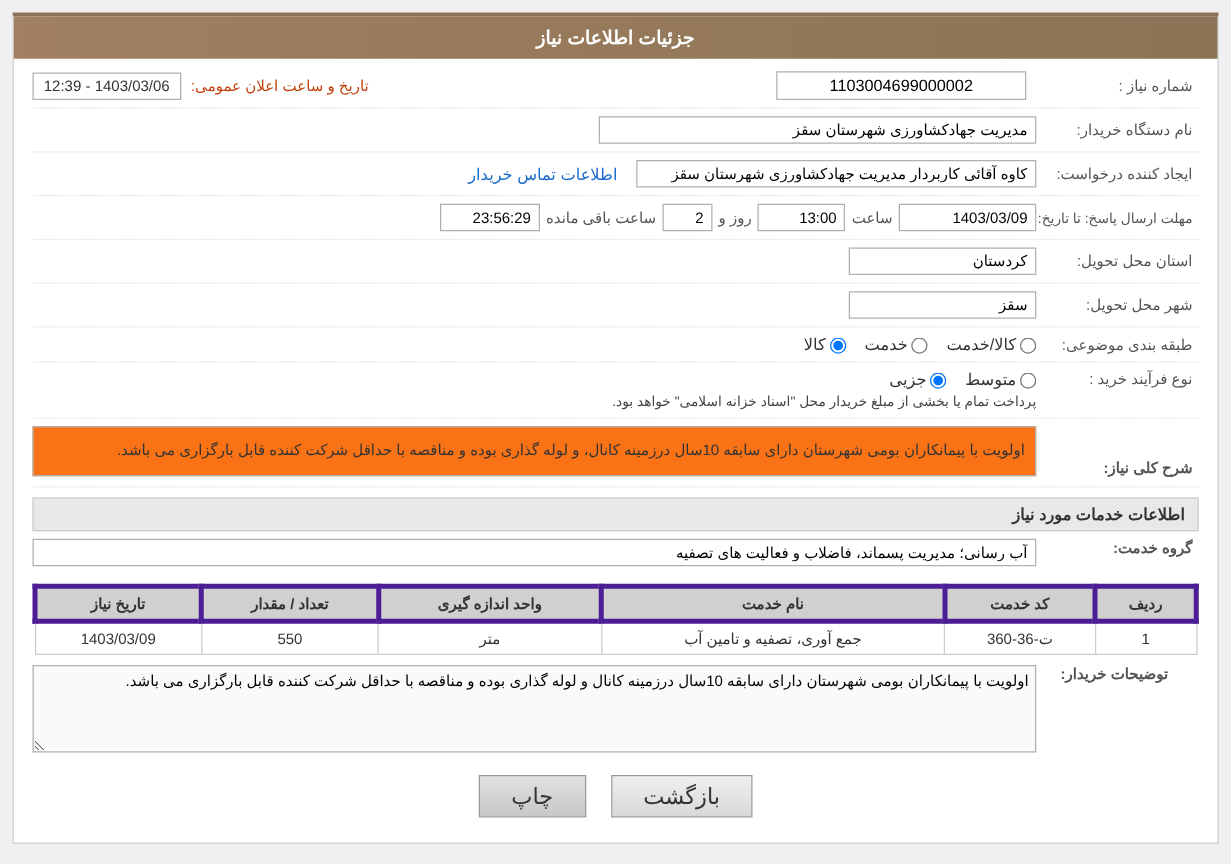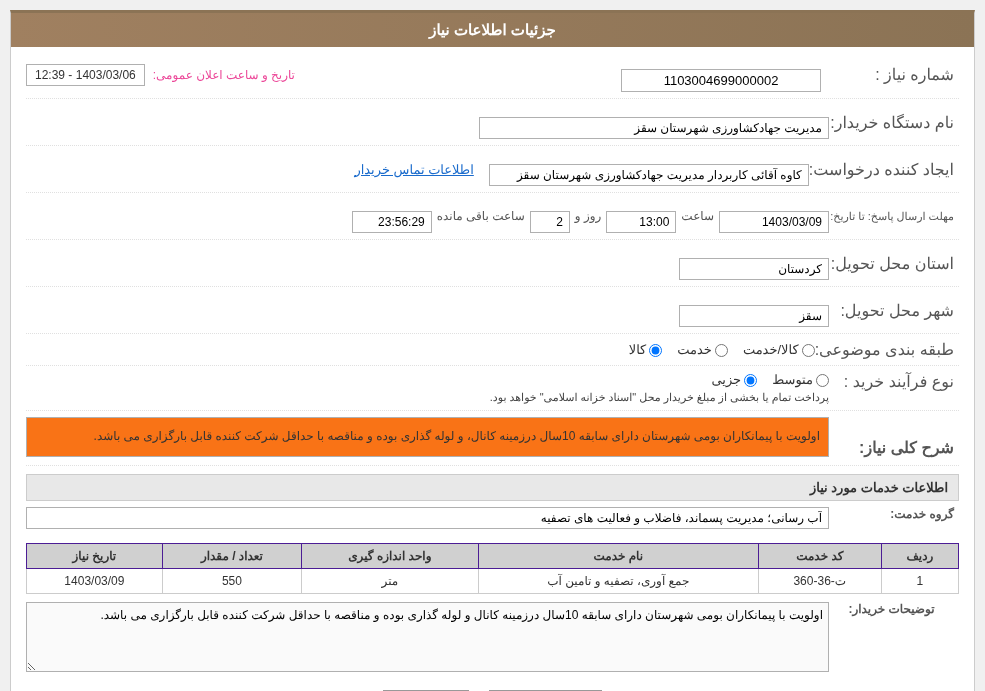--- a/index.html
+++ b/index.html
@@ -37,41 +37,39 @@
       display: flex;
       align-items: center;
       margin-bottom: 6px;
       border-bottom: 1px dotted #e0e0e0;
       padding-bottom: 6px;
     }
     .label-cell {
       min-width: 130px;
       text-align: right;
       color: #555;
-      font-size: 16px;
+      font-size: 12px;
       padding-right: 5px;
     }
     .value-cell {
       flex: 1;
       text-align: right;
     }
     .input-box {
       border: 1px solid #b0b0b0;
       background: #fff;
       padding: 3px 6px;
       font-size: 12px;
       font-family: Tahoma, Arial, sans-serif;
       direction: rtl;
-      margin-top: 12px;
     }
     .input-wide { width: 350px; }
     .input-narrow { width: 150px; }
     .blue-link {
       color: #1a6bcc;
-      text-decoration: underline;
       cursor: pointer;
     }
     .date-time-row {
       display: flex;
       align-items: center;
       gap: 5px;
       direction: rtl;
     }
     .date-time-row .dt-label {
       font-size: 12px;
@@ -133,21 +131,21 @@
       width: 100%;
     }
     .table-container {
       width: 100%;
       border-collapse: collapse;
       margin: 8px 0;
       font-size: 12px;
     }
     .table-container th {
       background: #d0d0d0;
-      border: 1px solid #4c1d95;
+      border: 4px solid #4c1d95;
       padding: 5px 8px;
       text-align: center;
       font-weight: bold;
     }
     .table-container td {
       border: 1px solid #ccc;
       padding: 5px 8px;
       text-align: center;
     }
     .table-container tr:nth-child(even) td { background: #f9f9f9; }
@@ -193,21 +191,21 @@
     }
     .btn-print {
       background: linear-gradient(to bottom, #e0e0e0, #c8c8c8);
       color: #333;
     }
     .btn-back {
       background: linear-gradient(to bottom, #f0f0f0, #d8d8d8);
       color: #333;
     }
     .announce-label {
-      color: #ec4899;
+      color: #c2410c;
       font-size: 12px;
       white-space: nowrap;
     }
     .announce-value {
       border: 1px solid #b0b0b0;
       background: #fff;
       padding: 3px 8px;
       font-size: 12px;
       font-family: Tahoma, Arial, sans-serif;
     }

